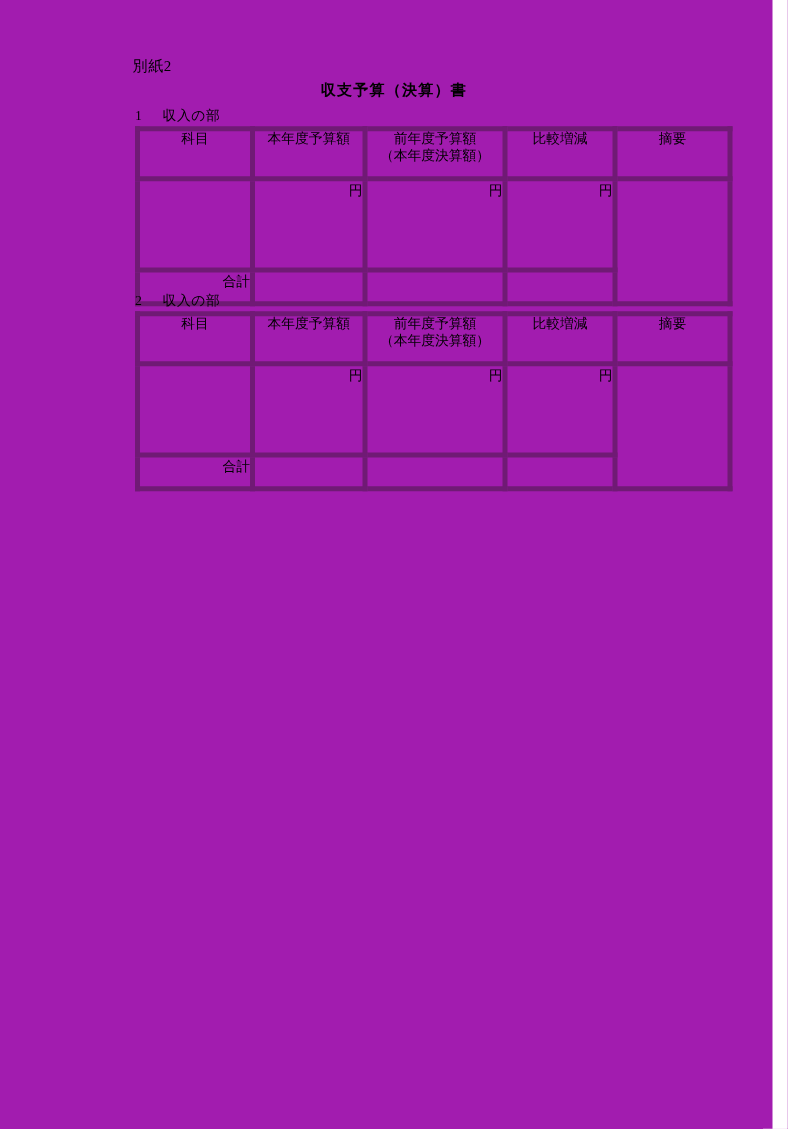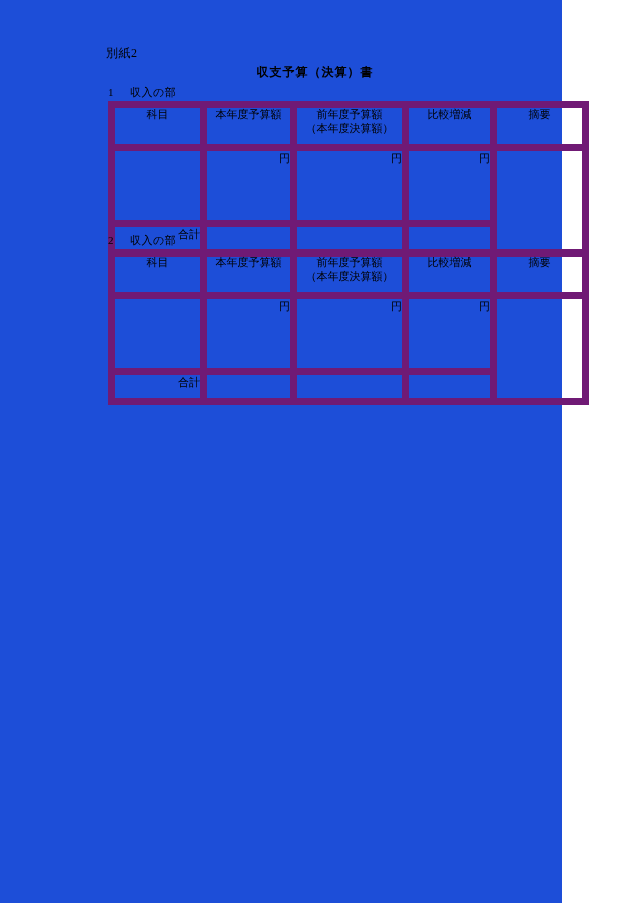--- a/index.html
+++ b/index.html
@@ -12,23 +12,23 @@
     height: 903px;
     position: relative;
     font-family: "Liberation Serif", "DejaVu Serif", serif;
     color: #000000;
     overflow: hidden;
   }
   .page {
     position: absolute;
     left: 0;
     top: 0;
-    width: 562px;
+    width: 618px;
     height: 903px;
-    background: #1d4ed8;
+    background: #a21caf;
   }
   .doc-label {
     position: absolute;
     left: 106px;
     top: 45px;
     font-size: 12px;
     letter-spacing: 0.5px;
   }
   .doc-title {
     position: absolute;
@@ -57,21 +57,21 @@
     position: absolute;
     border-collapse: collapse;
     table-layout: fixed;
     width: 418px;
     font-size: 11px;
   }
   #table1 { left: 108px; top: 101px; }
   #table2 { left: 108px; top: 249px; }
 
   table.budget td {
-    border: 7px solid #701a75;
+    border: 4px solid #701a75;
     padding: 0;
     vertical-align: top;
   }
   td.head {
     text-align: center;
     vertical-align: middle;
     height: 36px;
     line-height: 1.25;
     padding: 2px 0;
   }

